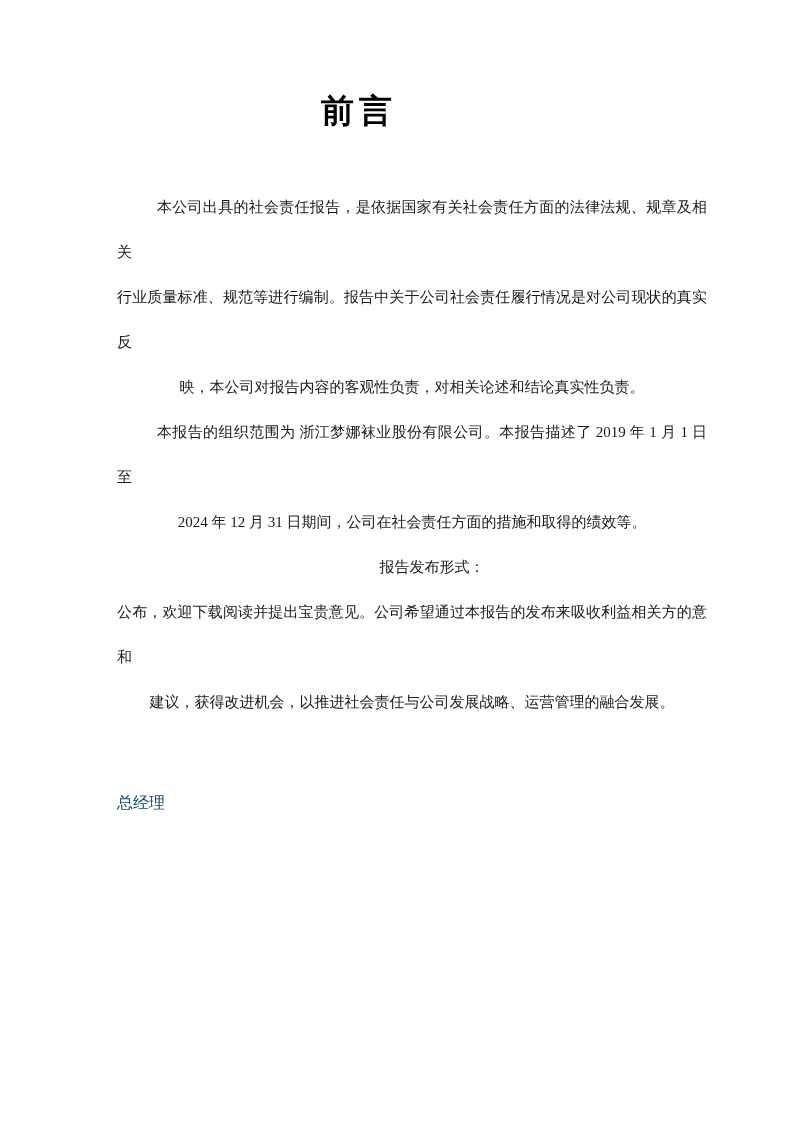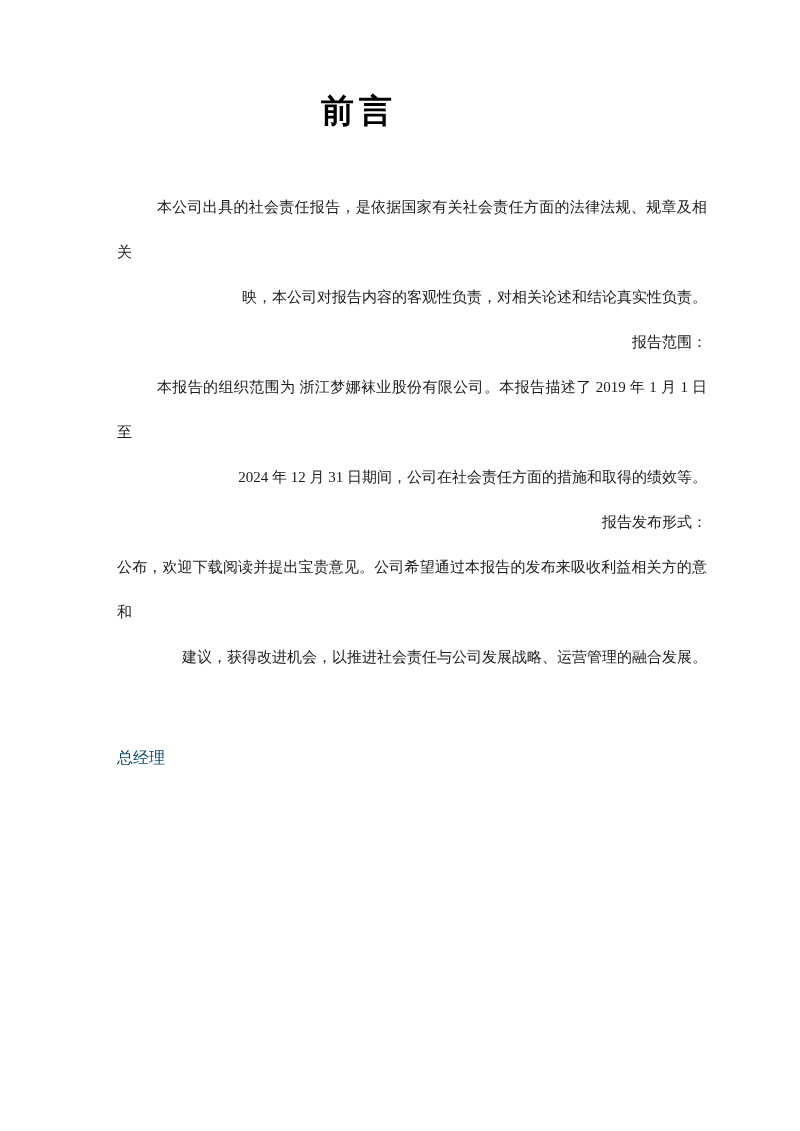--- a/index.html
+++ b/index.html
@@ -33,21 +33,21 @@
     left: 117px;
     top: 185px;
     width: 590px;
     font-size: 15px;
     line-height: 45px;
     color: #1a1a1a;
     letter-spacing: 0;
   }
   .line {
     margin: 0;
-    text-align: right;
+    text-align: center;
     white-space: normal;
   }
   .line.indent {
     text-indent: 40px;
   }
   .line.justify {
     text-align: justify;
     text-align-last: justify;
   }
   .signature-row {
@@ -62,24 +62,24 @@
 <body>
 
 <div class="page">
 
   <h1 class="page-title">前言</h1>
 
   <div class="content">
 
     <div class="line indent justify">本公司出具的社会责任报告，是依据国家有关社会责任方面的法律法规、规章及相关</div>
 
+    <div class="line justify">行业质量标准、规范等进行编制。报告中关于公司社会责任履行情况是对公司现状的真实反</div>
 
     <div class="line">映，本公司对报告内容的客观性负责，对相关论述和结论真实性负责。</div>
 
-    <div class="line indent">报告范围：</div>
 
     <div class="line indent justify">本报告的组织范围为 浙江梦娜袜业股份有限公司。本报告描述了 2019 年 1 月 1 日至</div>
 
     <div class="line">2024 年 12 月 31 日期间，公司在社会责任方面的措施和取得的绩效等。</div>
 
     <div class="line indent">报告发布形式：</div>
 
 
     <div class="line justify">公布，欢迎下载阅读并提出宝贵意见。公司希望通过本报告的发布来吸收利益相关方的意和</div>
 

